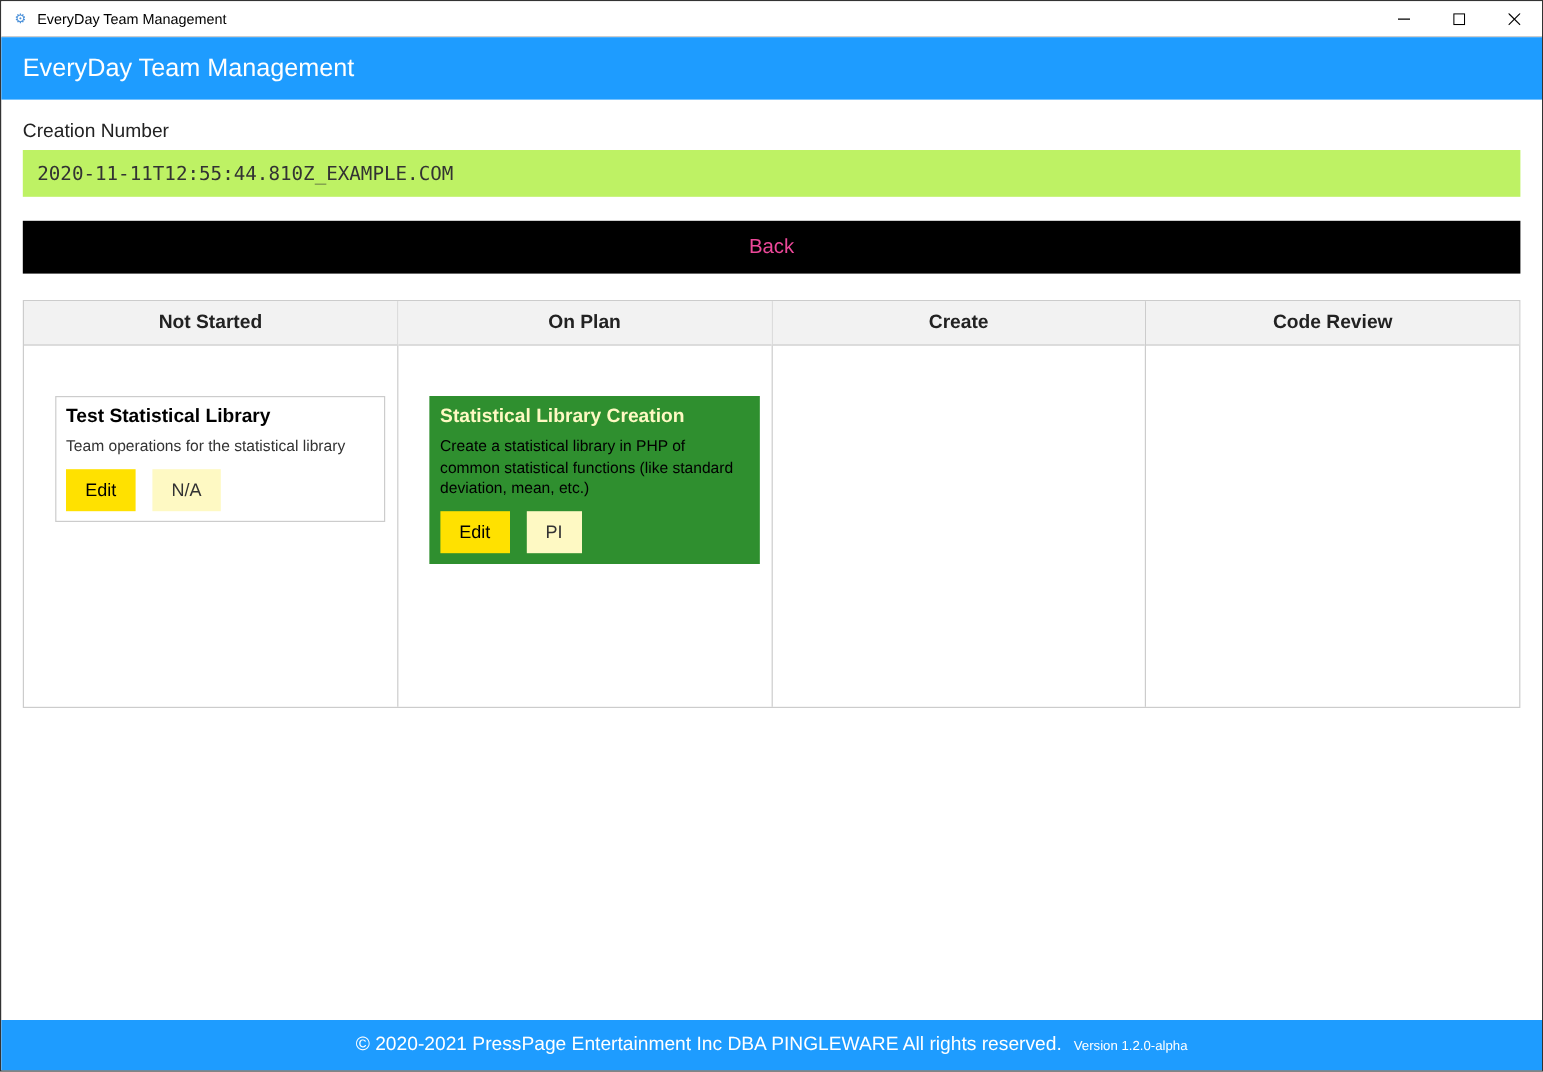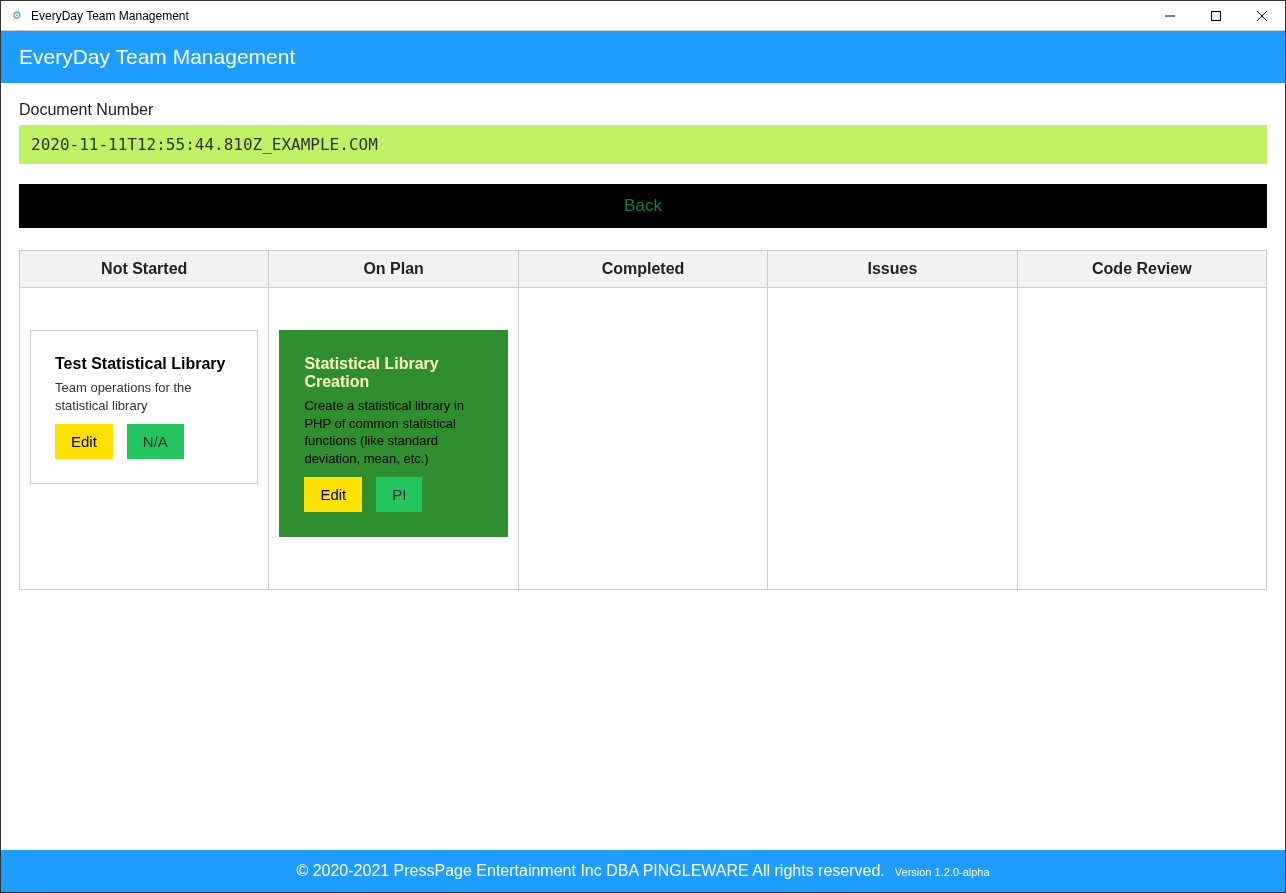--- a/index.html
+++ b/index.html
@@ -82,21 +82,21 @@
       padding: 10px 12px;
       background: #bef264;
       border: none;
       font-size: 16px;
       font-family: "Segoe UI", monospace;
       color: #333;
     }
     .back-btn {
       width: 100%;
       background: #000;
-      color: #15803d;
+      color: #ec4899;
       border: none;
       padding: 12px;
       font-size: 17px;
       margin-top: 20px;
       cursor: pointer;
     }
     .board {
       margin-top: 22px;
       border: 1px solid #ccc;
       display: flex;
@@ -120,22 +120,23 @@
       font-weight: 700;
       padding: 9px 4px;
       color: #222;
     }
     .col-body {
       padding: 10px;
       flex: 1;
     }
     .card {
       border: 1px solid #ccc;
-      padding: 24px;
+      padding: 8px;
       background: #fff;
+      margin-left: 16px;
     }
     .card.green {
       background: #2f8f2f;
       border: 1px solid #2f8f2f;
     }
     .card-title {
       font-size: 16px;
       font-weight: 700;
       margin-bottom: 6px;
       color: #000;
@@ -162,21 +163,21 @@
       font-size: 15px;
       cursor: pointer;
       background: #eee;
       color: #222;
     }
     .card-btn.edit {
       background: #ffe100;
       color: #000;
     }
     .card-btn.secondary {
-      background: #22c55e;
+      background: #fef9c3;
       color: #333;
     }
     .footer {
       background: #1e9cff;
       color: #fff;
       text-align: center;
       padding: 12px 10px;
       font-size: 16px;
       display: flex;
       justify-content: center;
@@ -213,21 +214,21 @@
         </svg>
     </div>
   </div>
 </div>
 
 <div class="header-banner">
   <span>EveryDay Team Management</span>
 </div>
 
 <div class="content">
-  <div class="doc-label">Document Number</div>
+  <div class="doc-label">Creation Number</div>
   <input class="doc-input" type="text" readonly="" value="2020-11-11T12:55:44.810Z_EXAMPLE.COM" style="">
 
   <button class="back-btn">Back</button>
 
   <div class="board">
 
     <div class="col">
       <div class="col-header">Not Started</div>
       <div class="col-body">
         <div class="card">
@@ -248,27 +249,23 @@
           <div class="card-title">Statistical Library Creation</div>
           <div class="card-desc">Create a statistical library in PHP of common statistical functions (like standard deviation, mean, etc.)</div>
           <div class="card-actions">
             <button class="card-btn edit">Edit</button>
             <button class="card-btn secondary">PI</button>
           </div>
         </div>
       </div>
     </div>
 
-    <div class="col">
-      <div class="col-header">Completed</div>
-      <div class="col-body"></div>
-    </div>
-
-    <div class="col">
-      <div class="col-header">Issues</div>
+
+    <div class="col">
+      <div class="col-header">Create</div>
       <div class="col-body"></div>
     </div>
 
     <div class="col">
       <div class="col-header">Code Review</div>
       <div class="col-body"></div>
     </div>
 
   </div>
 </div>

